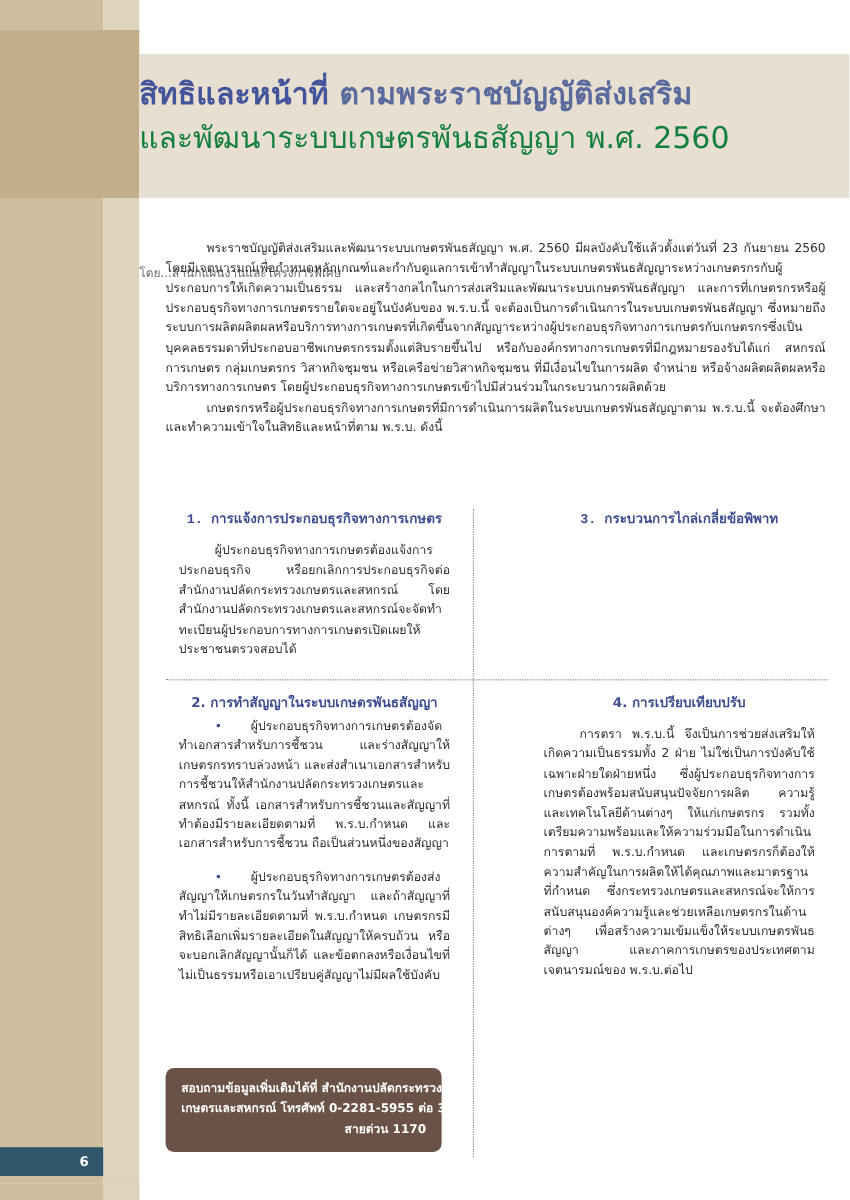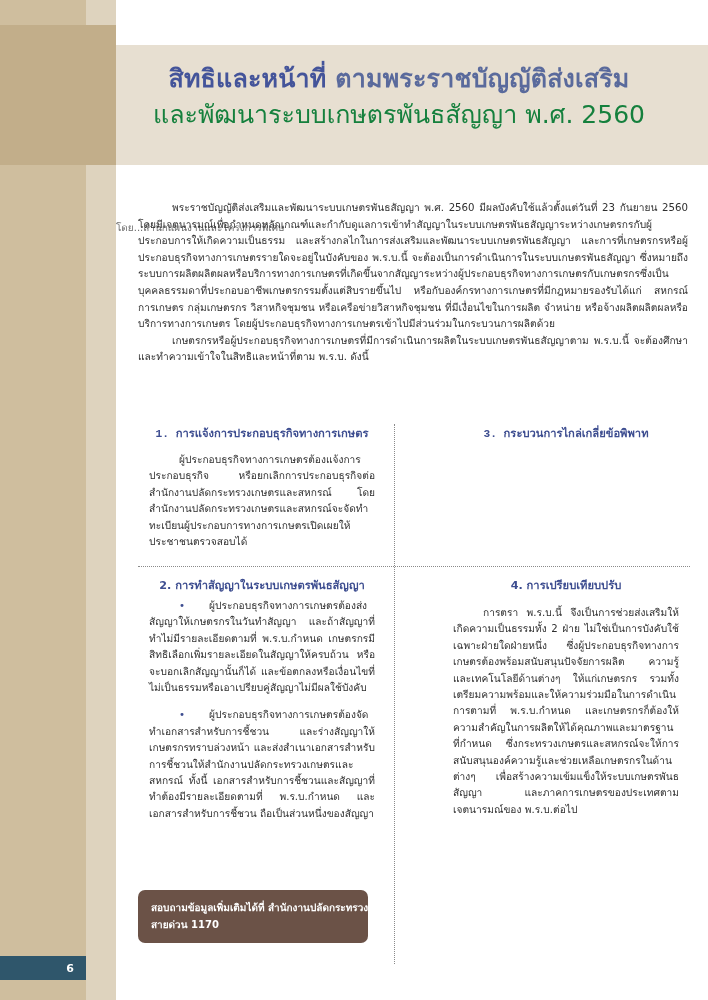--- a/index.html
+++ b/index.html
@@ -48,21 +48,21 @@
   }
 
   
   .header-banner {
     position: absolute;
     left: 116px; top: 45px;
     width: 592px; height: 120px;
     background: #e7dfd1;
     box-sizing: border-box;
     padding: 16px 26px 0 0;
-    text-align: center;
+    text-align: left;
   }
   .title-line1 {
     font-size: 25px;
     font-weight: 700;
     color: #3a4a86;
     letter-spacing: .2px;
     line-height: 1.45;
     white-space: nowrap;
   }
   .title-line1 .accent { color: #44549a; }
@@ -170,21 +170,21 @@
     width: 230px;
     background: #6b5247;
     border-radius: 7px;
     padding: 9px 13px 10px 13px;
     box-sizing: border-box;
     color: #ffffff;
     font-size: 10px;
     line-height: 17px;
     font-weight: 700;
   }
-  .contact-box .ln { display: block; white-space: nowrap; }
+  .contact-box .ln { display: block; white-space: nowrap; text-align: right; }
 
   
   .footer-badge {
     position: absolute;
     left: 0; top: 956px;
     width: 86px; height: 24px;
     background: #2f566b;
     color: #ffffff;
     font-size: 11px;
     font-weight: 700;
@@ -234,30 +234,31 @@
     <div class="sec-head">1. การแจ้งการประกอบธุรกิจทางการเกษตร</div>
     <p>ผู้ประกอบธุรกิจทางการเกษตรต้องแจ้งการประกอบธุรกิจ หรือยกเลิกการประกอบธุรกิจต่อสำนักงานปลัดกระทรวงเกษตรและสหกรณ์ โดยสำนักงานปลัดกระทรวงเกษตรและสหกรณ์จะจัดทำทะเบียนผู้ประกอบการทางการเกษตรเปิดเผยให้ประชาชนตรวจสอบได้</p>
   </div>
 
   <div class="col col-r r1">
     <div class="sec-head">3. กระบวนการไกล่เกลี่ยข้อพิพาท</div>
   </div>
 
   <div class="col col-l r2">
     <div class="sec-head">2. การทำสัญญาในระบบเกษตรพันธสัญญา</div>
+    <p class="bullet"><span class="btext">ผู้ประกอบธุรกิจทางการเกษตรต้องจัดทำเอกสารสำหรับการชี้ชวน และร่างสัญญาให้เกษตรกรทราบล่วงหน้า และส่งสำเนาเอกสารสำหรับการชี้ชวนให้สำนักงานปลัดกระทรวงเกษตรและสหกรณ์ ทั้งนี้ เอกสารสำหรับการชี้ชวนและสัญญาที่ทำต้องมีรายละเอียดตามที่ พ.ร.บ.กำหนด และเอกสารสำหรับการชี้ชวน ถือเป็นส่วนหนึ่งของสัญญา</span></p>
     <p class="bullet"><span class="btext">ผู้ประกอบธุรกิจทางการเกษตรต้องส่งสัญญาให้เกษตรกรในวันทำสัญญา และถ้าสัญญาที่ทำไม่มีรายละเอียดตามที่ พ.ร.บ.กำหนด เกษตรกรมีสิทธิเลือกเพิ่มรายละเอียดในสัญญาให้ครบถ้วน หรือจะบอกเลิกสัญญานั้นก็ได้ และข้อตกลงหรือเงื่อนไขที่ไม่เป็นธรรมหรือเอาเปรียบคู่สัญญาไม่มีผลใช้บังคับ</span></p>
-    <p class="bullet"><span class="btext">ผู้ประกอบธุรกิจทางการเกษตรต้องจัดทำเอกสารสำหรับการชี้ชวน และร่างสัญญาให้เกษตรกรทราบล่วงหน้า และส่งสำเนาเอกสารสำหรับการชี้ชวนให้สำนักงานปลัดกระทรวงเกษตรและสหกรณ์ ทั้งนี้ เอกสารสำหรับการชี้ชวนและสัญญาที่ทำต้องมีรายละเอียดตามที่ พ.ร.บ.กำหนด และเอกสารสำหรับการชี้ชวน ถือเป็นส่วนหนึ่งของสัญญา</span></p>
   </div>
 
   <div class="col col-r r2">
     <div class="sec-head">4. การเปรียบเทียบปรับ</div>
     <p>การตรา พ.ร.บ.นี้ จึงเป็นการช่วยส่งเสริมให้เกิดความเป็นธรรมทั้ง 2 ฝ่าย ไม่ใช่เป็นการบังคับใช้เฉพาะฝ่ายใดฝ่ายหนึ่ง ซึ่งผู้ประกอบธุรกิจทางการเกษตรต้องพร้อมสนับสนุนปัจจัยการผลิต ความรู้ และเทคโนโลยีด้านต่างๆ ให้แก่เกษตรกร รวมทั้งเตรียมความพร้อมและให้ความร่วมมือในการดำเนินการตามที่ พ.ร.บ.กำหนด และเกษตรกรก็ต้องให้ความสำคัญในการผลิตให้ได้คุณภาพและมาตรฐานที่กำหนด ซึ่งกระทรวงเกษตรและสหกรณ์จะให้การสนับสนุนองค์ความรู้และช่วยเหลือเกษตรกรในด้านต่างๆ เพื่อสร้างความเข้มแข็งให้ระบบเกษตรพันธสัญญา และภาคการเกษตรของประเทศตามเจตนารมณ์ของ พ.ร.บ.ต่อไป</p>
   </div>
 
 </div>
 
 <div class="contact-box">
   <span class="ln">สอบถามข้อมูลเพิ่มเติมได้ที่ สำนักงานปลัดกระทรวง</span>
+  <span class="ln">เกษตรและสหกรณ์ โทรศัพท์ 0-2281-5955 ต่อ 354</span>
   <span class="ln">สายด่วน 1170</span>
 </div>
 
 <div class="footer-badge">6</div>
 <div class="footer-text">จดหมายข่าวเกษตรและสหกรณ์</div>
 
 </body></html>

